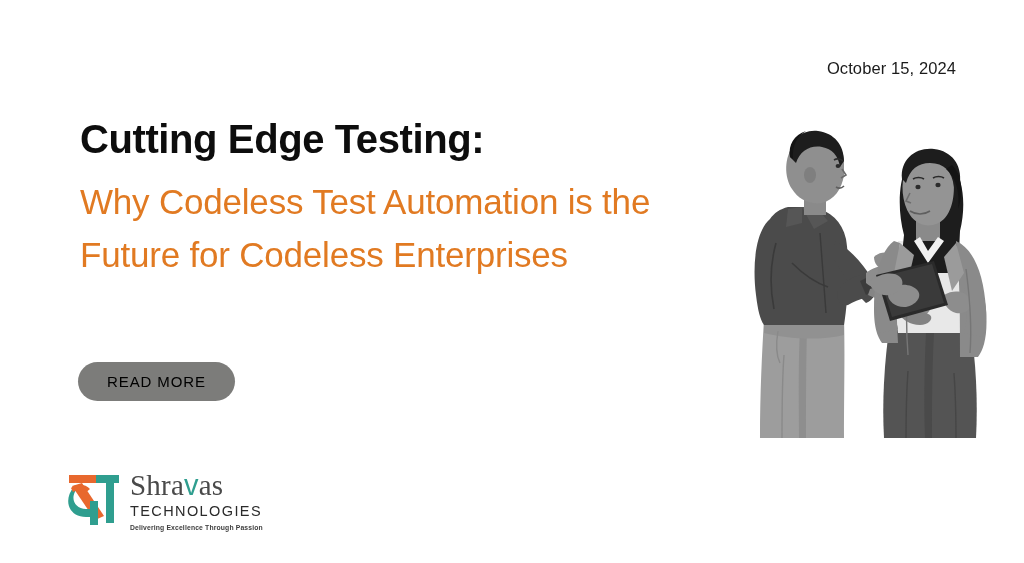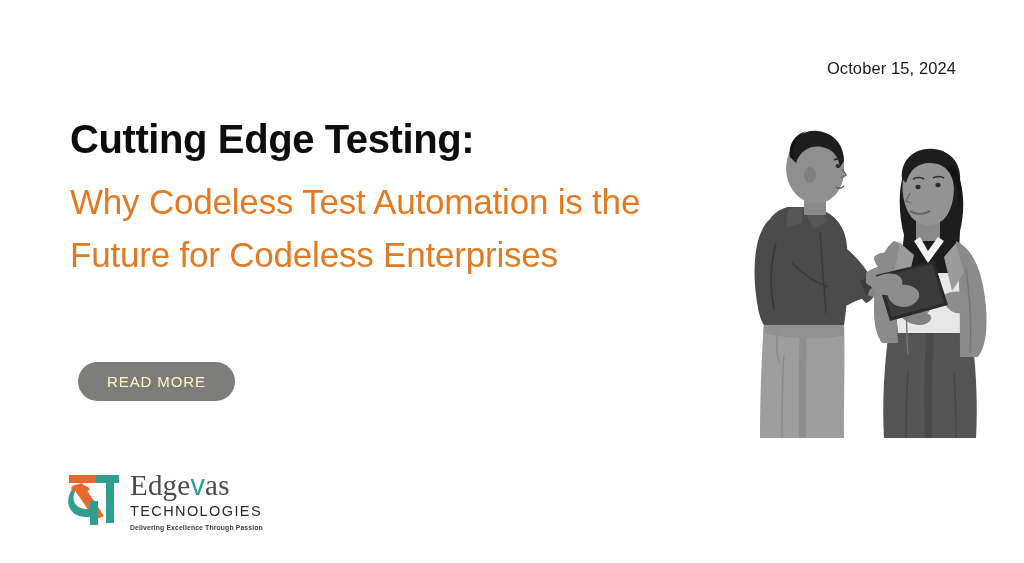--- a/index.html
+++ b/index.html
@@ -21,21 +21,21 @@
     top:59px; right:68px;
     font-size:16.5px;
     color:#1b1b1b;
     letter-spacing:0.1px;
     white-space:nowrap;
   }
 
   
   .headline-block {
     position:absolute;
-    left:70px; top:116px;
+    left:80px; top:116px;
     width:730px;
   }
   .headline-main {
     font-size:40px;
     font-weight:700;
     color:#0d0d0d;
     letter-spacing:-0.4px;
     line-height:1.15;
     white-space:nowrap;
   }
@@ -50,21 +50,21 @@
   .headline-sub .ln { display:block; }
 
   
   .read-more {
     position:absolute;
     left:78px; top:362px;
     width:157px; height:39px;
     border:none;
     border-radius:20px;
     background:#7c7c7a;
-    color:#fef9c3;
+    color:#000000;
     font-size:15px;
     font-family:"Liberation Sans", sans-serif;
     letter-spacing:0.9px;
     cursor:pointer;
     display:flex; align-items:center; justify-content:center;
   }
 
   
   .logo {
     position:absolute;
@@ -136,21 +136,21 @@
 
       <polygon points="6,20 16,17 38,50 29,54" fill="#E8682E"></polygon>
 
       <path d="M10,24 C4,33 9,43 20,43 L31,43 L31,51 L20,51 C2,51 -3,33 8,21 Z" fill="#2F9E8F"></path>
 
       <path d="M5,22 C10,17 20,18 24,23 L18,28 C15,24 10,24 7,26 Z" fill="#E8682E"></path>
 
       <rect x="24" y="35" width="8" height="24" fill="#2F9E8F"></rect>
     </svg>
     <div class="logo-text">
-      <span class="logo-word"><span>Edge</span><span class="tick">v</span><span>as</span></span>
+      <span class="logo-word"><span>Shra</span><span class="tick">v</span><span>as</span></span>
       <span class="logo-tech">TECHNOLOGIES</span>
       <span class="logo-tagline">Delivering Excellence Through Passion</span>
     </div>
   </div>
 
   <svg class="illustration" viewBox="0 0 276 315">
     <g>
 
       <path d="M16,196 C14,230 12,270 12,315 L96,315 C96,268 97,228 96,196 Z" fill="#9d9d9d"></path>
       <path d="M52,205 C50,245 51,285 51,315 L58,315 C58,282 58,242 59,205 Z" fill="#8e8e8e"></path>

